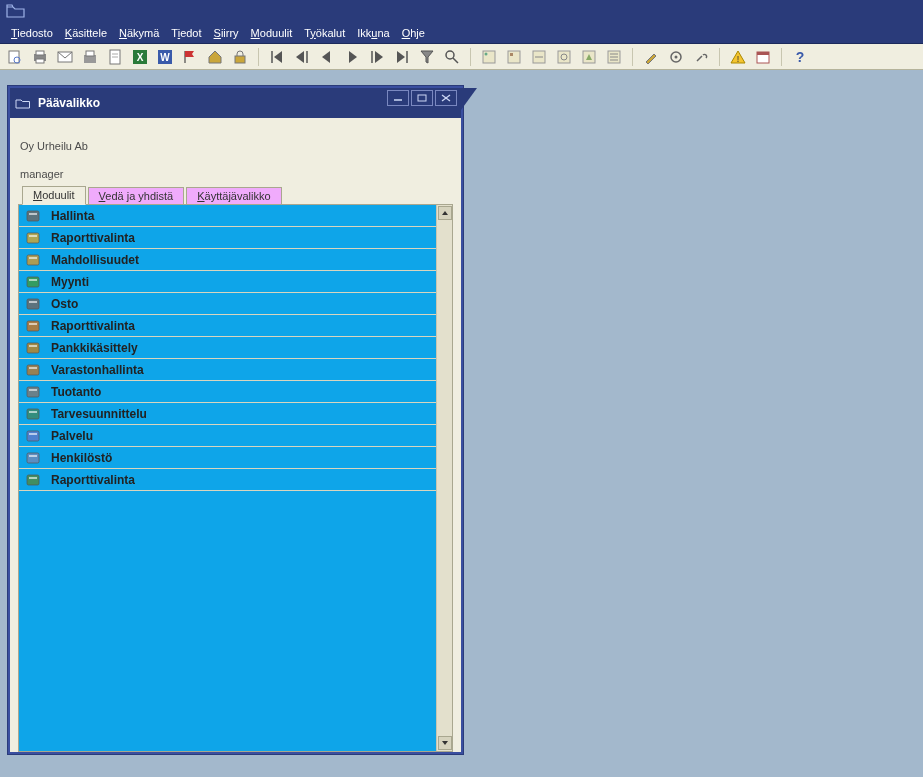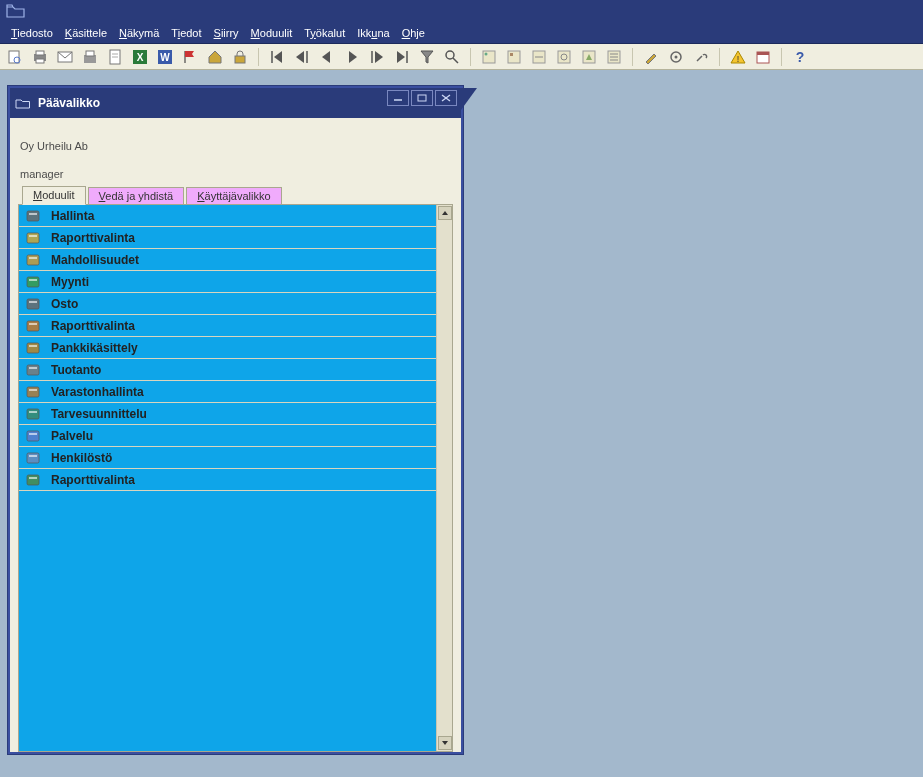--- a/index.html
+++ b/index.html
@@ -512,36 +512,36 @@
                   <rect x="1" y="2" width="12" height="10" rx="1.5" fill="#b8842a" opacity="0.85"></rect>
                   <rect x="1" y="2" width="12" height="10" rx="1.5" fill="none" stroke="#555" stroke-width="0.7"></rect>
                   <rect x="3" y="4" width="8" height="2" fill="#fff" opacity="0.6"></rect>
                 </svg>
               </span>
               <span>Pankkikäsittely</span>
             </div>
             <div class="tree-row">
               <span class="ticon">
                 <svg width="14" height="14" viewBox="0 0 14 14">
+                  <rect x="1" y="2" width="12" height="10" rx="1.5" fill="#b07a3a" opacity="0.85"></rect>
+                  <rect x="1" y="2" width="12" height="10" rx="1.5" fill="none" stroke="#555" stroke-width="0.7"></rect>
+                  <rect x="3" y="4" width="8" height="2" fill="#fff" opacity="0.6"></rect>
+                </svg>
+              </span>
+              <span>Varastonhallinta</span>
+            </div>
+            <div class="tree-row">
+              <span class="ticon">
+                <svg width="14" height="14" viewBox="0 0 14 14">
                   <rect x="1" y="2" width="12" height="10" rx="1.5" fill="#7a7a7a" opacity="0.85"></rect>
                   <rect x="1" y="2" width="12" height="10" rx="1.5" fill="none" stroke="#555" stroke-width="0.7"></rect>
                   <rect x="3" y="4" width="8" height="2" fill="#fff" opacity="0.6"></rect>
                 </svg>
               </span>
               <span>Tuotanto</span>
-            </div>
-            <div class="tree-row">
-              <span class="ticon">
-                <svg width="14" height="14" viewBox="0 0 14 14">
-                  <rect x="1" y="2" width="12" height="10" rx="1.5" fill="#b07a3a" opacity="0.85"></rect>
-                  <rect x="1" y="2" width="12" height="10" rx="1.5" fill="none" stroke="#555" stroke-width="0.7"></rect>
-                  <rect x="3" y="4" width="8" height="2" fill="#fff" opacity="0.6"></rect>
-                </svg>
-              </span>
-              <span>Varastonhallinta</span>
             </div>
             <div class="tree-row">
               <span class="ticon">
                 <svg width="14" height="14" viewBox="0 0 14 14">
                   <rect x="1" y="2" width="12" height="10" rx="1.5" fill="#3a8a6a" opacity="0.85"></rect>
                   <rect x="1" y="2" width="12" height="10" rx="1.5" fill="none" stroke="#555" stroke-width="0.7"></rect>
                   <rect x="3" y="4" width="8" height="2" fill="#fff" opacity="0.6"></rect>
                 </svg>
               </span>
               <span>Tarvesuunnittelu</span>

